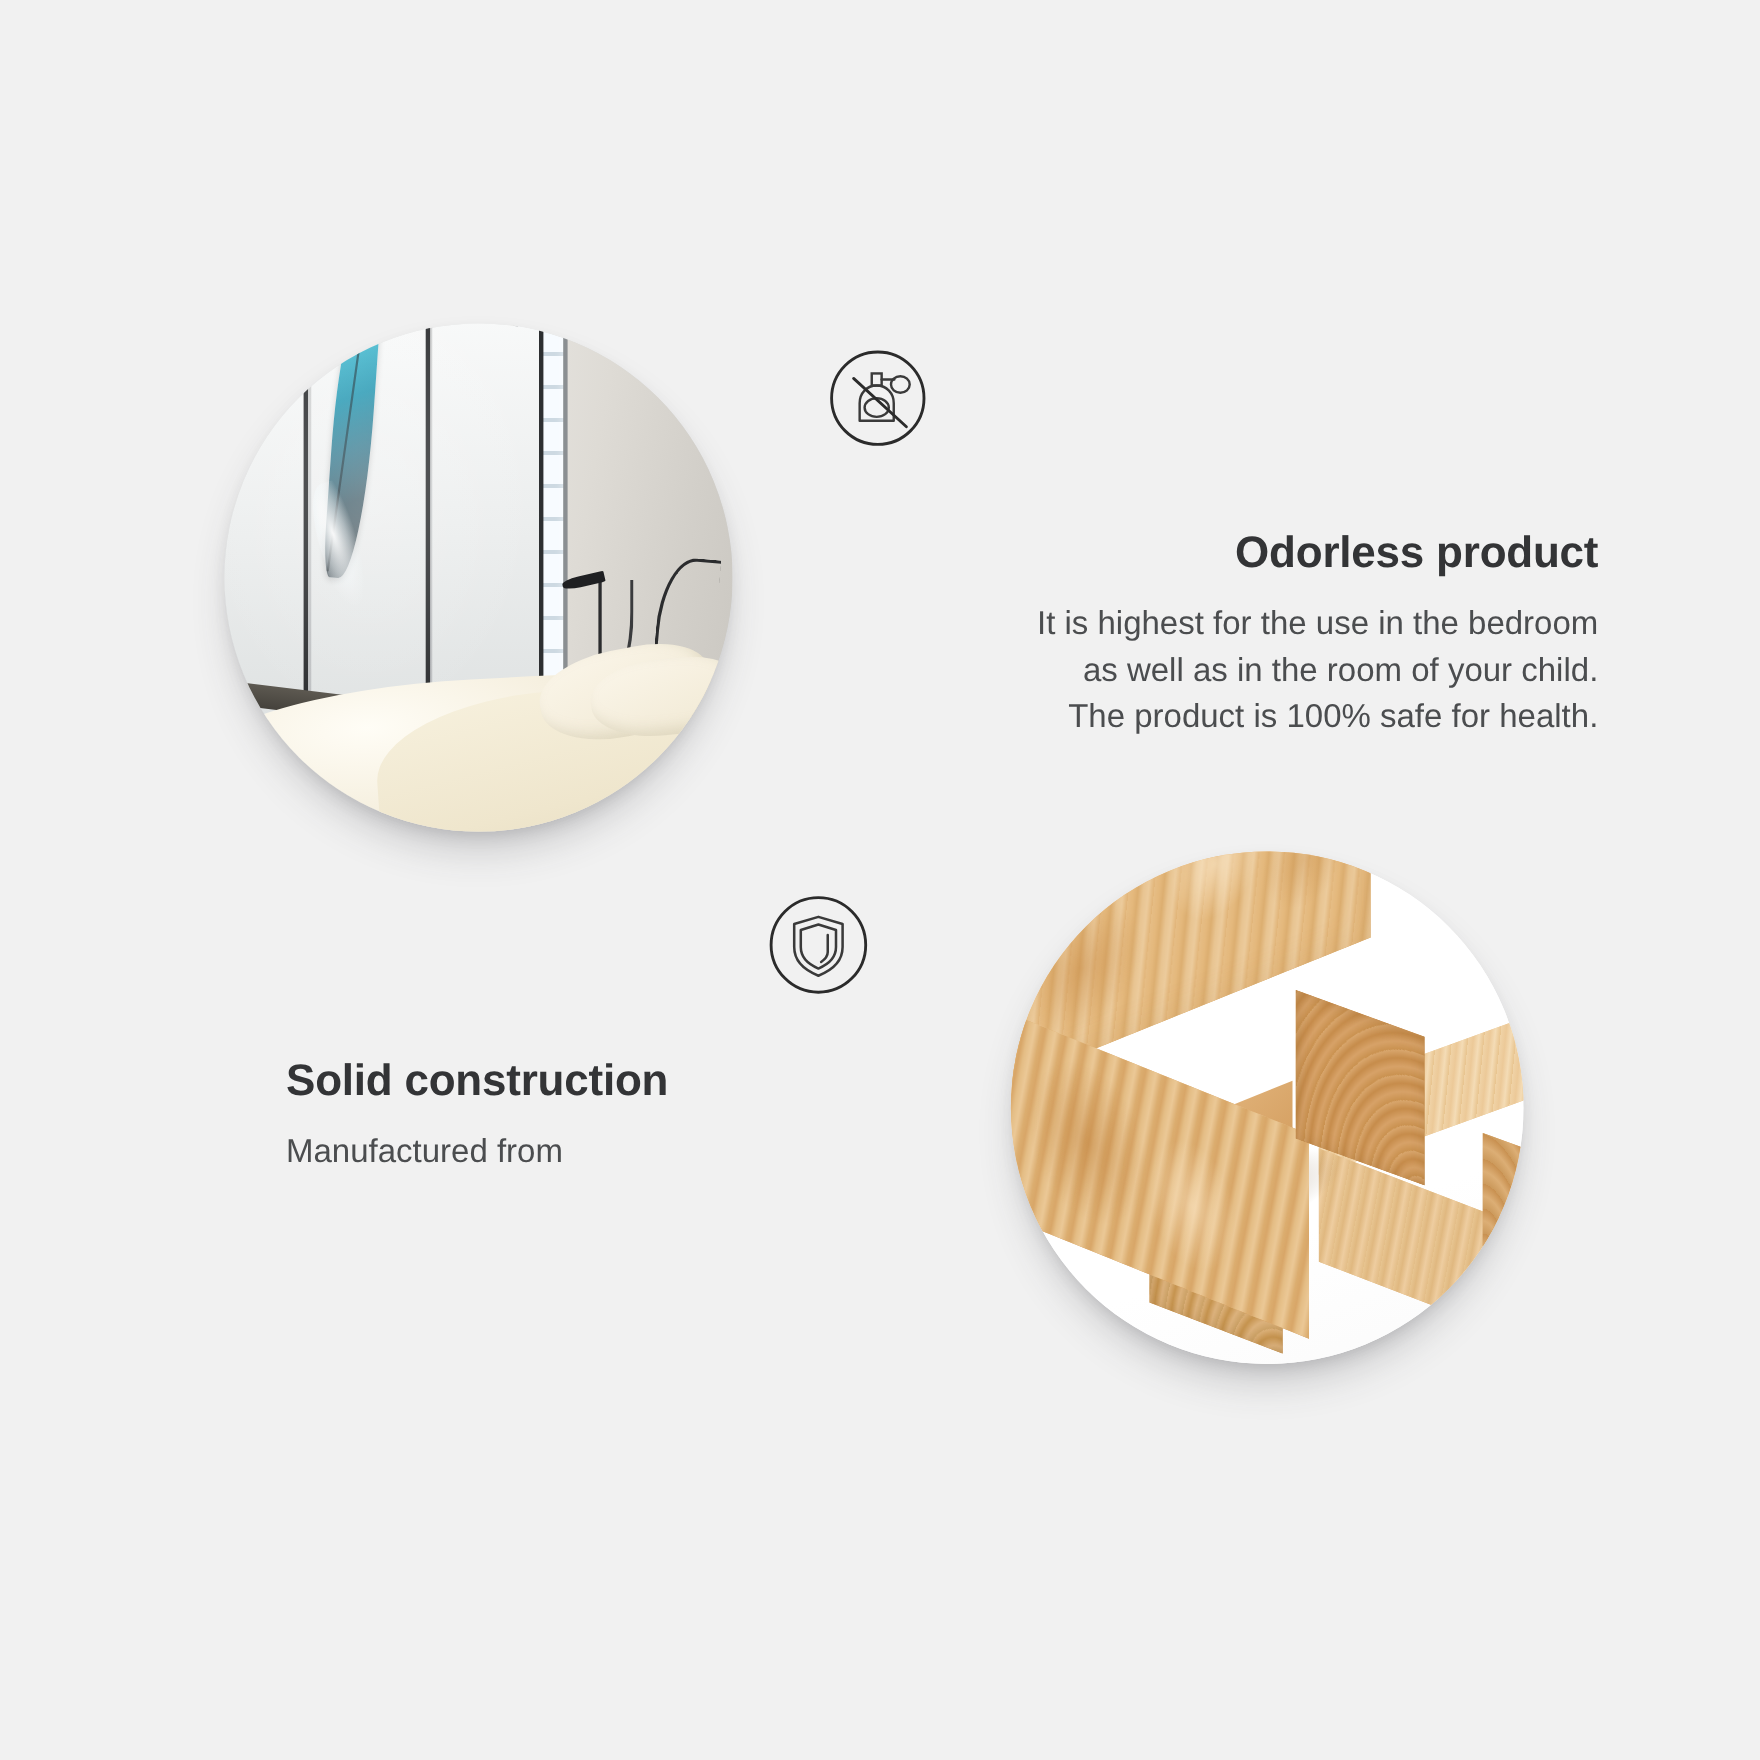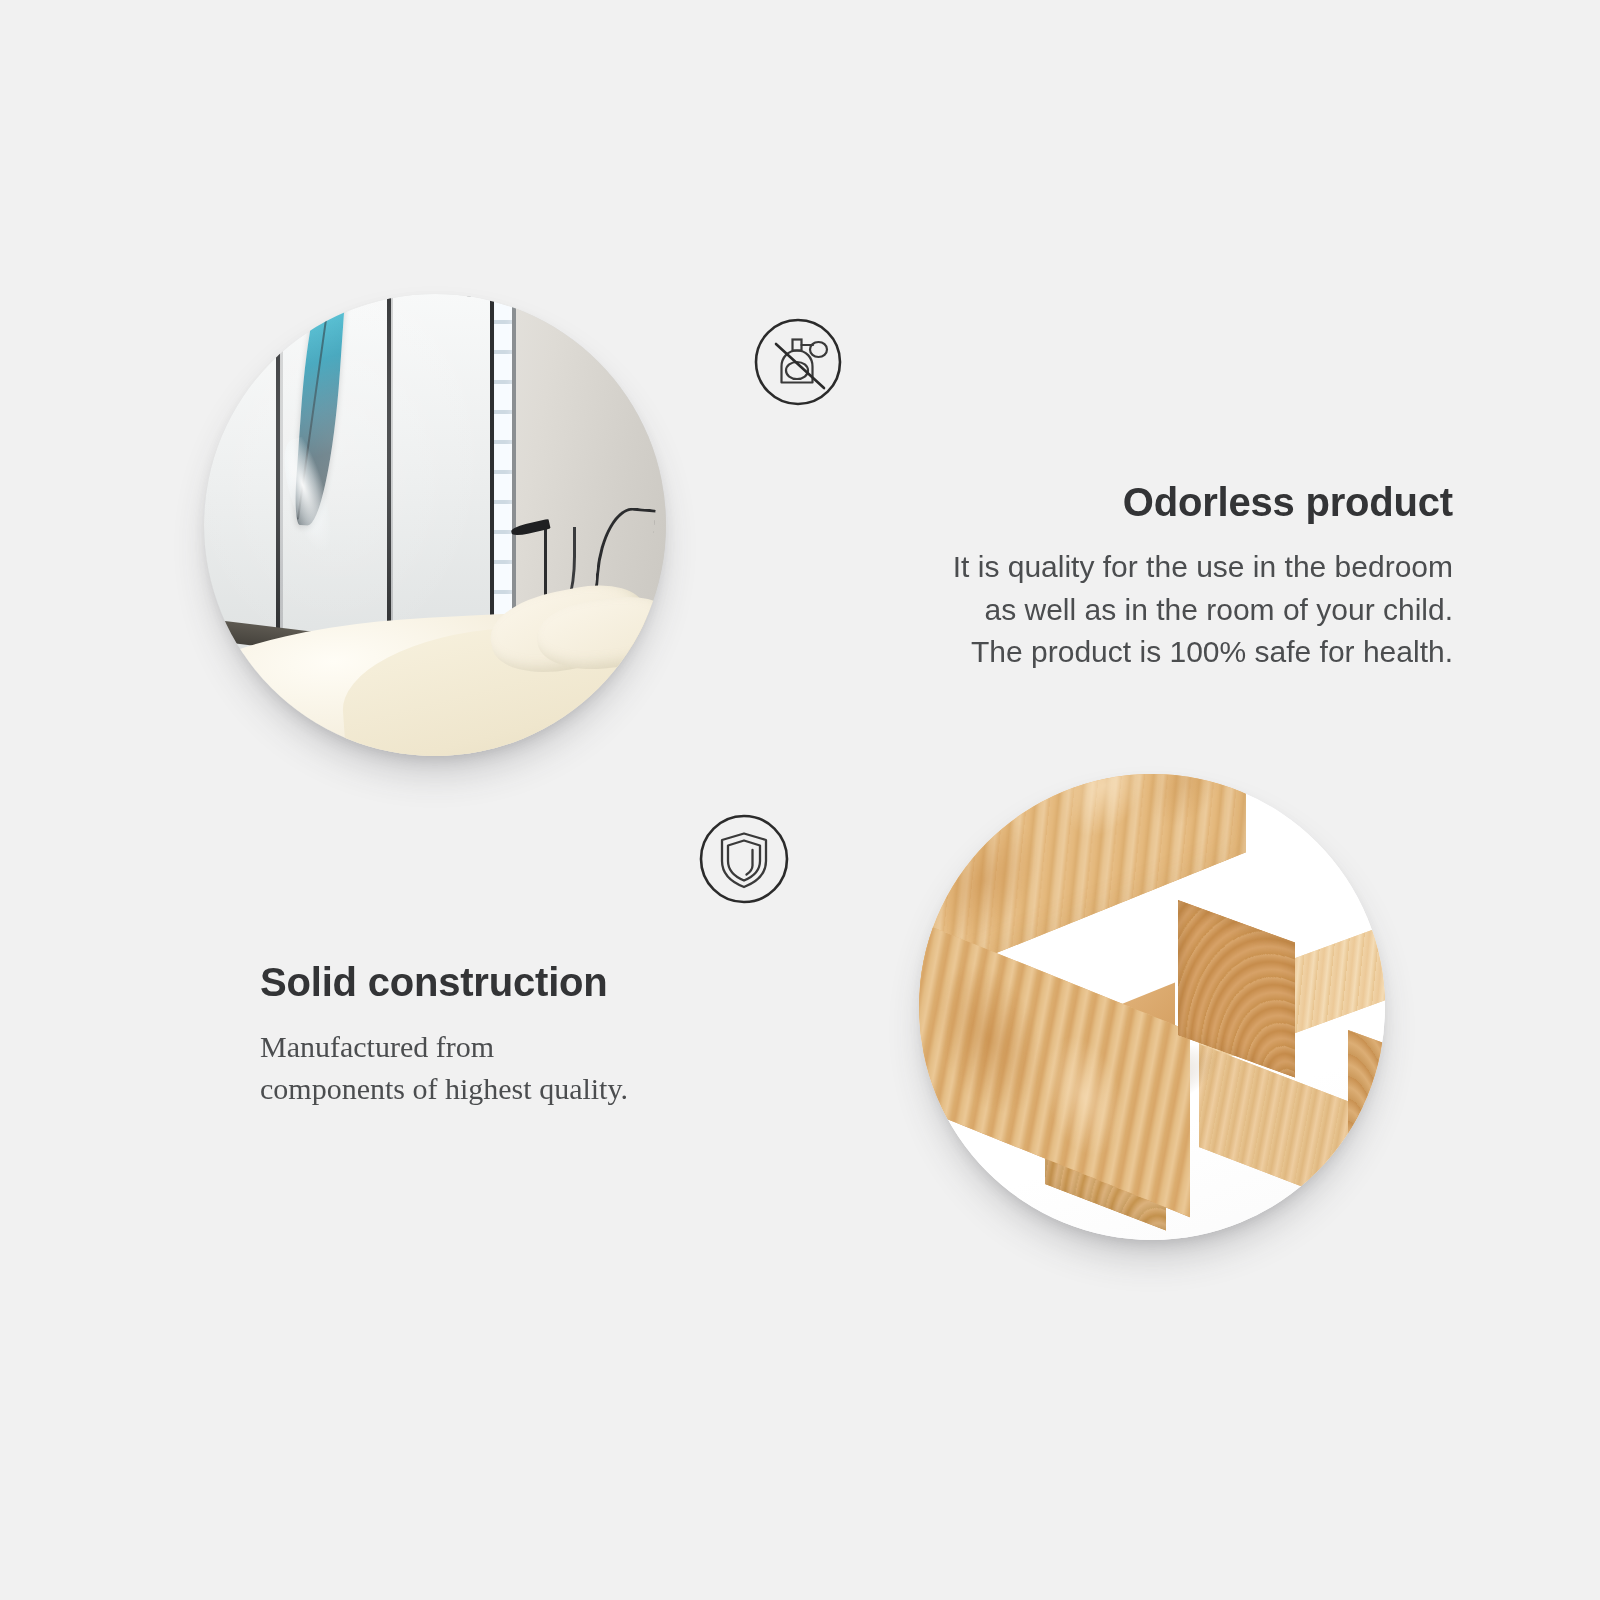--- a/index.html
+++ b/index.html
@@ -447,21 +447,21 @@
   #icon-odorless {
     left: 752px;
     top: 316px;
   }
 
   #block-solid {
     left: 260px;
     top: 960px;
     width: 532px;
   }
-  #block-solid .feat-desc { line-height: 1.40; font-family: Liberation Serif, serif; }
+  #block-solid .feat-desc { line-height: 1.40; }
   #icon-solid {
     left: 697px;
     top: 812px;
   }
 </style>
 </head>
 <body>
 
 <div class="stage">
 
@@ -514,21 +514,21 @@
 
       <ellipse cx="45" cy="54.5" rx="11" ry="8.5" fill="none" stroke="#3a3a3a" stroke-width="2.2"></ellipse>
 
       <path d="M24.0 28.0 L72.0 72.0" fill="none" stroke="#2b2b2b" stroke-width="2.6" stroke-linecap="round"></path>
     </svg>
   </div>
 
   <div class="text-block" id="block-odorless">
     <h2 class="feat-title">Odorless product</h2>
     <p class="feat-desc">
-      <span class="line">It is quality for the use in the bedroom</span>
+      <span class="line">It is highest for the use in the bedroom</span>
       <span class="line">as well as in the room of your child.</span>
       <span class="line">The product is 100% safe for health.</span>
     </p>
   </div>
 
   <div class="icon-circle" id="icon-solid">
     <svg width="94" height="94" viewBox="0 0 94 94" aria-hidden="true">
       <circle cx="47" cy="47" r="43" fill="none" stroke="#2b2b2b" stroke-width="2.6"></circle>
 
       <path d="M47 21.5 L69 28.0 L69 49.0 C69 62.5 58.5 70.5 47 75.0 C35.5 70.5 25 62.5 25 49.0 L25 28.0 Z" fill="none" stroke="#3a3a3a" stroke-width="2.3" stroke-linejoin="round"></path>
@@ -536,21 +536,20 @@
       <path d="M47 28.5 L63 33.5 L63 49.0 C63 59.0 55.5 65.0 47 68.5 C38.5 65.0 31 59.0 31 49.0 L31 33.5 Z" fill="none" stroke="#3a3a3a" stroke-width="2.3" stroke-linejoin="round"></path>
 
       <path d="M55.5 38.0 L55.5 53.5 C55.5 57.8 52.5 60.5 49.5 62.5" fill="none" stroke="#3a3a3a" stroke-width="2.3" stroke-linecap="round"></path>
     </svg>
   </div>
 
   <div class="text-block" id="block-solid">
     <h2 class="feat-title">Solid construction</h2>
     <p class="feat-desc">
       <span class="line">Manufactured from</span>
-      <span class="line">components of highest quality.</span>
     </p>
   </div>
 
   <div class="disc" id="disc-solid">
     <div class="scene">
       <div class="wood-bg"></div>
       <div class="beam beam-r-top"></div>
       <div class="beam beam-r-front"></div>
       <div class="beam beam-r-end"></div>
       <div class="wood-shadow"></div>

